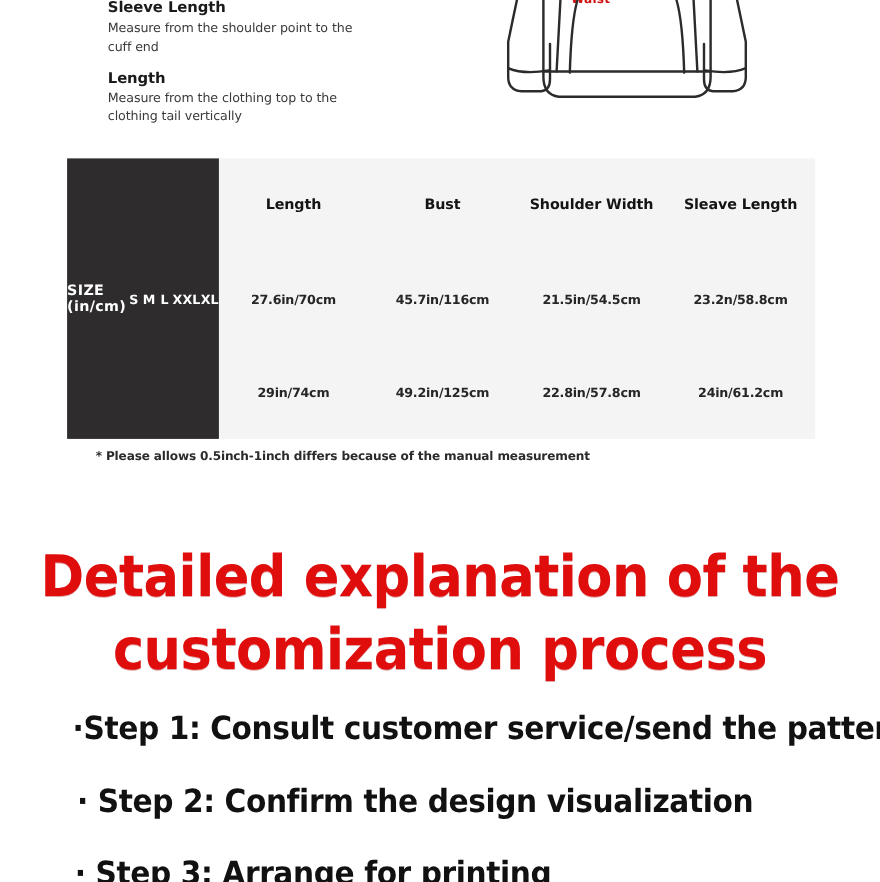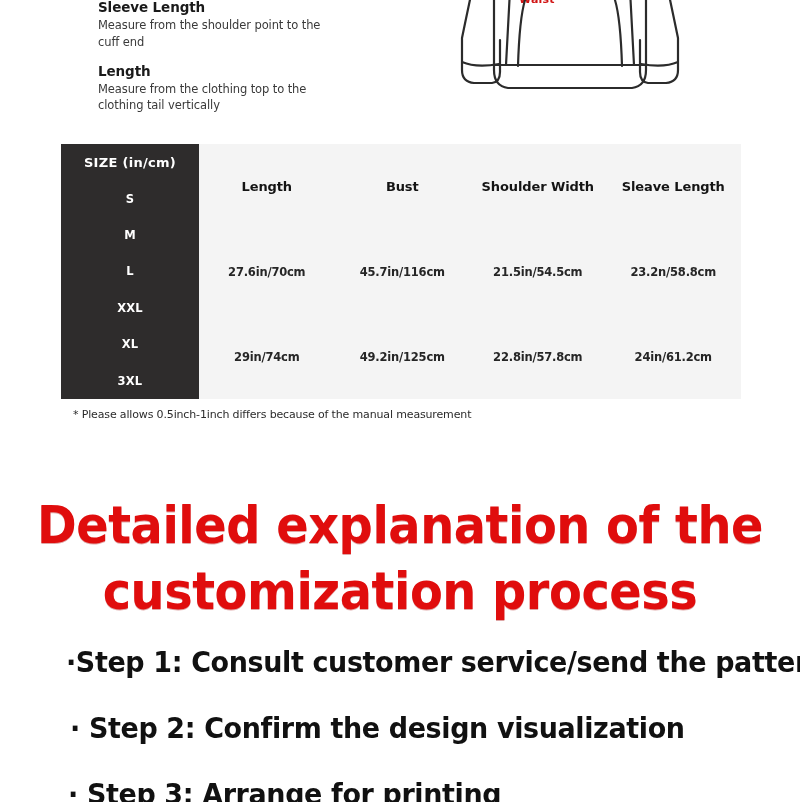--- a/index.html
+++ b/index.html
@@ -75,21 +75,21 @@
     width: 680px;
     height: 255px;
     background: #f4f4f4;
     display: flex;
   }
   #size-col {
     width: 138px;
     flex: 0 0 138px;
     background: #2e2c2c;
     display: flex;
-    flex-direction: column;
+    flex-direction: row;
   }
   #data-cols {
     flex: 1 1 auto;
     display: flex;
     flex-direction: column;
   }
   .size-cell {
     flex: 1 1 0;
     display: flex;
     align-items: center;
@@ -117,24 +117,24 @@
     letter-spacing: -0.2px;
   }
   .data-row.head .cell {
     font-size: 13px;
     letter-spacing: -0.1px;
     color: #141414;
   }
 
   #table-note {
     position: absolute;
-    left: 73px;
+    left: 87px;
     top: 408px;
     font-size: 11px;
-    font-weight: normal;
+    font-weight: bold;
     color: #2b2b2b;
     letter-spacing: -0.15px;
   }
 
   
   #headline {
     position: absolute;
     left: 0;
     top: 492px;
     width: 800px;
@@ -230,21 +230,20 @@
 
 <div id="size-table">
 
   <div id="size-col">
     <div class="size-cell head">SIZE (in/cm)</div>
     <div class="size-cell">S</div>
     <div class="size-cell">M</div>
     <div class="size-cell">L</div>
     <div class="size-cell">XXL</div>
     <div class="size-cell">XL</div>
-    <div class="size-cell">3XL</div>
   </div>
 
   <div id="data-cols">
     <div class="data-row head">
       <div class="cell">Length</div>
       <div class="cell">Bust</div>
       <div class="cell">Shoulder Width</div>
       <div class="cell">Sleave Length</div>
     </div>
 

